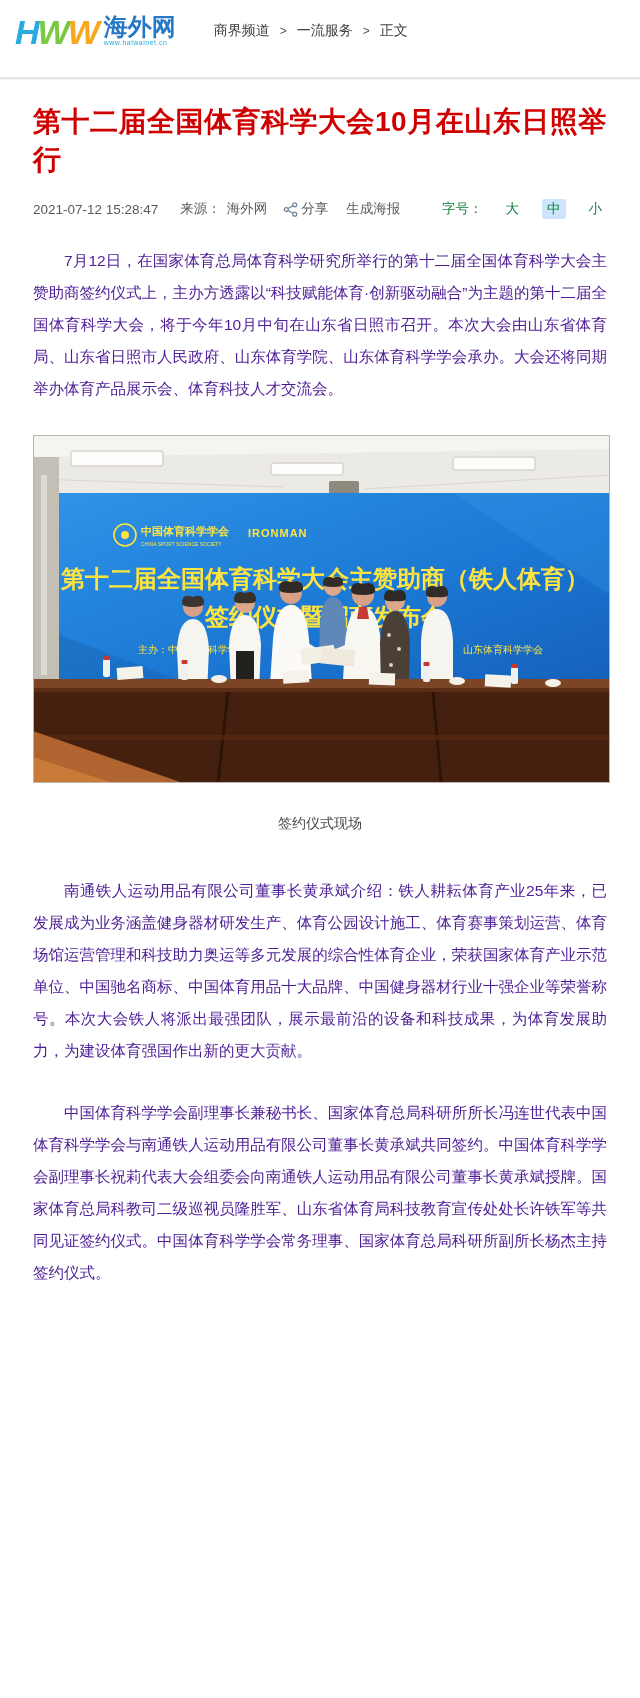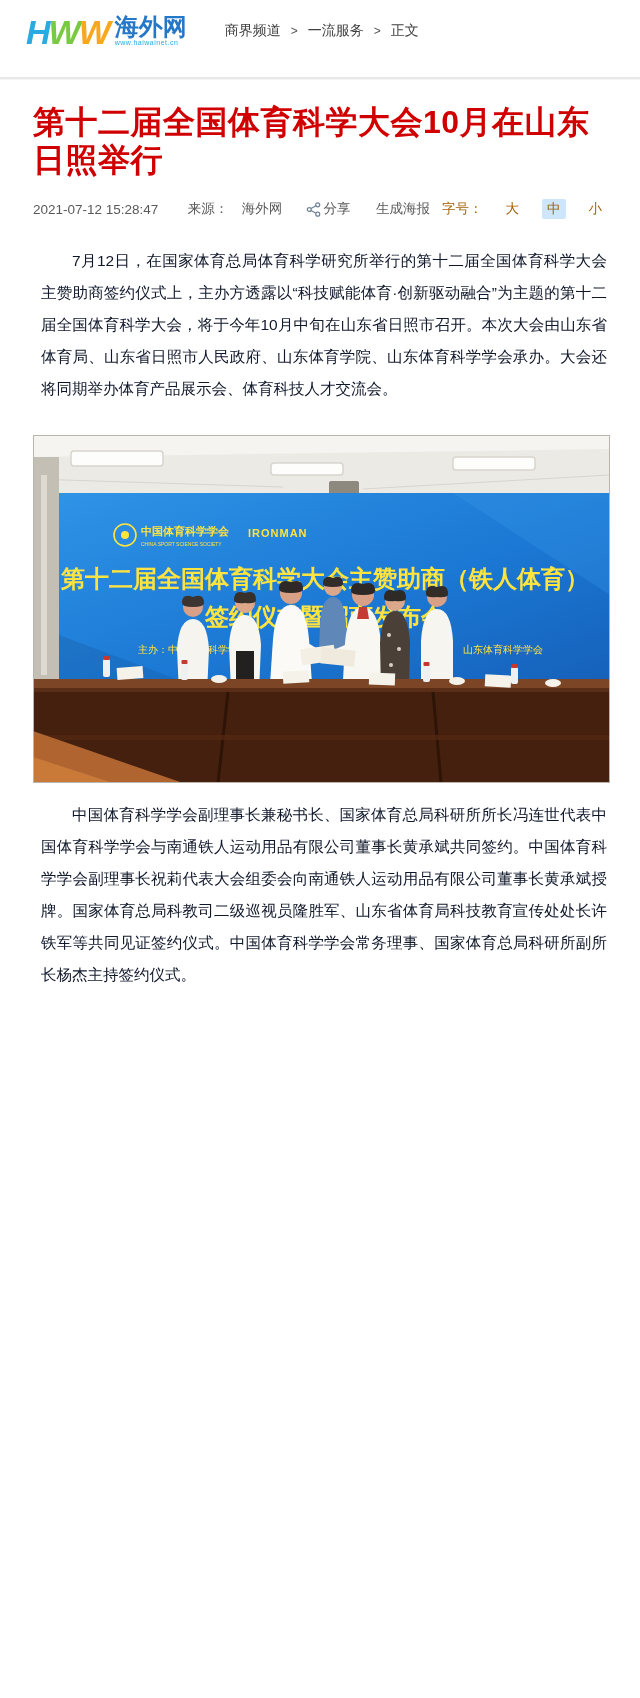--- a/index.html
+++ b/index.html
@@ -4,58 +4,58 @@
 <style>
   html,body{margin:0;padding:0;background:#fff;}
   body{
     width:640px;min-height:1698px;
     font-family:"Liberation Sans","DejaVu Sans",sans-serif;
     color:#3f3f3f;
   }
   
   .site-header{
     height:62px;display:flex;align-items:center;
-    padding-left:26px;box-sizing:border-box;
+    padding-left:15px;box-sizing:border-box;
   }
   .logo{display:flex;align-items:flex-end;cursor:pointer;}
   .logo-letters{font-weight:bold;font-size:34px;line-height:30px;letter-spacing:-2px;
     font-family:"Liberation Sans",sans-serif;font-style:italic;}
   .logo-h{color:#29abe2;}
   .logo-w1{color:#7ac943;}
   .logo-w2{color:#f7a81e;}
   .logo-cn-wrap{margin-left:6px;display:flex;flex-direction:column;align-items:flex-start;}
   .logo-cn{color:#2577c8;font-weight:bold;font-size:24px;line-height:24px;
     font-family:"Liberation Serif","DejaVu Serif",serif;}
   .logo-url{color:#29abe2;font-size:7px;line-height:8px;letter-spacing:.5px;}
   .breadcrumb{margin-left:38px;font-size:14px;color:#404040;display:flex;align-items:center;gap:10px;text-align:right;}
   .crumb-sep{color:#555;font-size:12px;}
   .crumb{cursor:pointer;}
   .separator{height:2px;background:#e8e8e8;margin-top:15px;box-shadow:0 1px 0 #f5f5f5;}
   
   .article-title{
     margin:24px 33px 0 33px;
-    color:#d10000;font-weight:bold;font-size:32px;line-height:38px;letter-spacing:.5px;
+    color:#d10000;font-weight:bold;font-size:28px;line-height:38px;letter-spacing:.5px;
   }
   .meta-row{
     margin:20px 33px 0 33px;display:flex;align-items:center;
     font-size:13.5px;color:#595959;
   }
-  .meta-left{display:flex;align-items:center;gap:6px;flex:1;justify-content:space-between;}
+  .meta-left{display:flex;align-items:center;gap:6px;flex:1;}
   .meta-date{margin-right:16px;}
   .meta-source{margin-right:10px;}
   .share-btn,.poster-btn{display:flex;align-items:center;gap:3px;cursor:pointer;margin-right:12px;font-family:Liberation Serif, serif;}
   .share-icon{width:15px;height:15px;}
-  .fontsize{display:flex;align-items:center;gap:18px;color:#a16207;}
+  .fontsize{display:flex;align-items:center;gap:18px;color:#15803d;}
   .size-opt{cursor:pointer;padding:1px 5px;border-radius:2px;}
   .size-active{background:#cde6fb;}
   
   .article-body{padding:0 33px;}
   .article-body p{
     font-size:15.5px;line-height:32px;text-indent:2em;text-align:justify;
-    margin:0 0 30px 8px;color:#0f172a;
+    margin:0 0 30px 0;color:#4c1d95;
   }
   .photo-figure{margin:2px 0 16px 0;text-align:center;}
   .photo-frame{width:577px;height:348px;margin:0 auto;display:block;}
   .photo-caption{
     text-align:center;font-size:14px;color:#4a4a4a;
     margin:32px 0 42px 0;
   }
 </style>
 </head>
 <body>
@@ -231,16 +231,18 @@
         <rect x="478" y="232" width="7" height="17" rx="2" fill="#eef0f2"></rect>
           <rect x="478.5" y="229" width="6" height="4" rx="1" fill="#c5382f"></rect>
         <ellipse cx="186" cy="244" rx="8" ry="4" fill="#f3f1ea"></ellipse>
         <ellipse cx="424" cy="246" rx="8" ry="4" fill="#f3f1ea"></ellipse>
         <ellipse cx="520" cy="248" rx="8" ry="4" fill="#f3f1ea"></ellipse>
       </g>
 
       <rect x="0.5" y="0.5" width="576" height="347" fill="none" stroke="#b9b4ac" stroke-width="1"></rect>
     </svg>
   </div>
-
+  <div class="photo-caption">签约仪式现场</div>
+
+  <p>南通铁人运动用品有限公司董事长黄承斌介绍：铁人耕耘体育产业25年来，已发展成为业务涵盖健身器材研发生产、体育公园设计施工、体育赛事策划运营、体育场馆运营管理和科技助力奥运等多元发展的综合性体育企业，荣获国家体育产业示范单位、中国驰名商标、中国体育用品十大品牌、中国健身器材行业十强企业等荣誉称号。本次大会铁人将派出最强团队，展示最前沿的设备和科技成果，为体育发展助力，为建设体育强国作出新的更大贡献。</p>
   <p>中国体育科学学会副理事长兼秘书长、国家体育总局科研所所长冯连世代表中国体育科学学会与南通铁人运动用品有限公司董事长黄承斌共同签约。中国体育科学学会副理事长祝莉代表大会组委会向南通铁人运动用品有限公司董事长黄承斌授牌。国家体育总局科教司二级巡视员隆胜军、山东省体育局科技教育宣传处处长许铁军等共同见证签约仪式。中国体育科学学会常务理事、国家体育总局科研所副所长杨杰主持签约仪式。</p>
 
 </div>
 
 </body></html>

